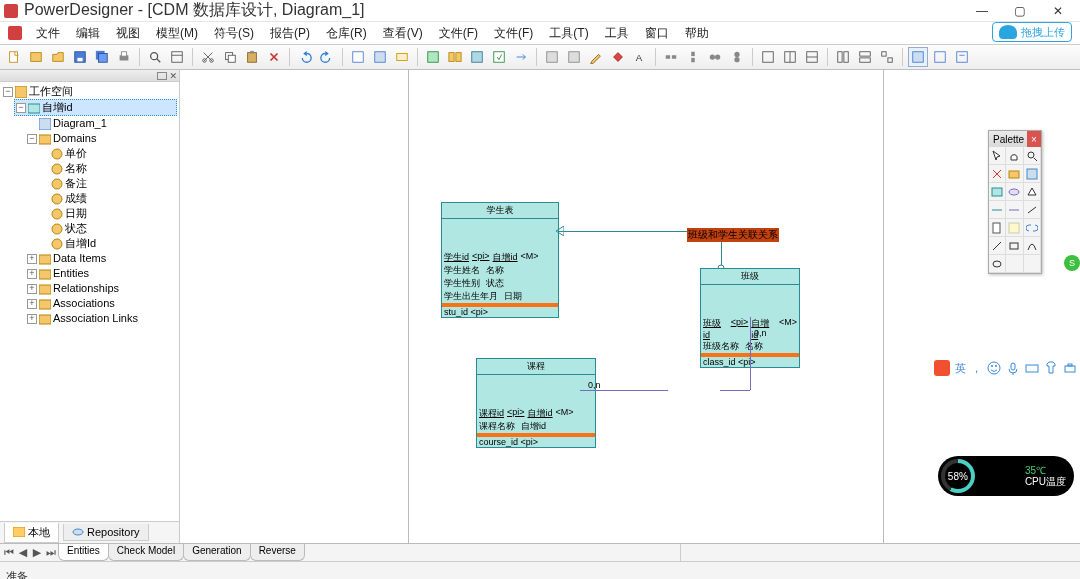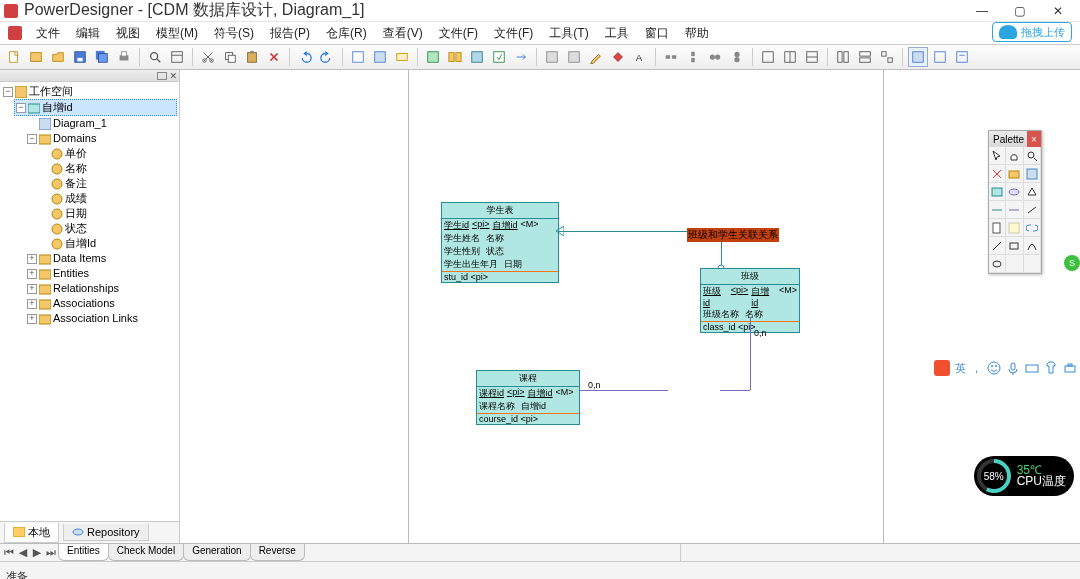--- a/index.html
+++ b/index.html
@@ -39,21 +39,21 @@
   .left-tab.inactive{ background:#eee;}
   
   .canvas-wrap { flex:1; position:relative; overflow:hidden; background:#fff;}
   .canvas-scroll { position:absolute; inset:0; overflow:auto; }
   .canvas { position:relative; width:1100px; height:520px; background:#fff;}
   .vline{ position:absolute; top:0; bottom:0; width:1px; background:#bbb;}
   
   .entity { position:absolute; background:#b1e7e2; border:1px solid #2a8b92; font-size:9px; }
   .entity .e-title { text-align:center; border-bottom:1px solid #2a8b92; padding:1px 0; font-weight:normal; background:#b1e7e2;}
   .entity .e-row { display:flex; padding:0 2px; gap:3px;}
-  .entity .e-section { border-bottom:1px solid #f97316;}
+  .entity .e-section { border-bottom:4px solid #f97316;margin-top:32px;}
   .entity .e-id { padding:0 2px;}
   .entity .underline { text-decoration:underline;}
   
   .assoc { position:absolute; background:#e2ddf5; border:1px solid #7a6bc0; border-radius:24px; font-size:9px; text-align:center; padding:3px 8px;}
   .rel-label{ position:absolute; font-size:10px; color:#000; background:#c2410c; padding:0 1px;}
   .card-label{ position:absolute; font-size:9px; color:#000;}
   
   .line-h{ position:absolute; height:1px; background:#2a8b92;}
   .line-v{ position:absolute; width:1px; background:#2a8b92;}
   .line-h.purple, .line-v.purple{ background:#7a6bc0;}
@@ -67,21 +67,21 @@
   .side-bubble{ position:absolute; right:0; top:185px; width:16px; height:16px; background:#3fbf3f; border-radius:50%; color:#fff; font-size:9px; display:flex; align-items:center; justify-content:center;}
   
   .imebar{ position:absolute; right:0; top:288px; height:20px; display:flex; align-items:center; gap:5px; padding:0 3px; background:rgba(255,255,255,0.9);}
   .imebar .ime-logo{ width:16px; height:16px; background:#f05030; border-radius:3px;}
   .imebar .ime-txt{ color:#3a88d8; font-size:11px;}
   .ime-ico{ width:14px;height:14px; color:#3a88d8;}
   
   .cpu-widget{ position:absolute; right:6px; top:386px; display:flex; align-items:center; gap:6px; background:#000; color:#fff; border-radius:20px; padding:3px 8px 3px 3px;}
   .cpu-ring{ width:34px; height:34px; border-radius:50%; background:conic-gradient(#4ad1c4 0 58%, #333 58% 100%); display:flex; align-items:center; justify-content:center;}
   .cpu-ring .inner{ width:26px; height:26px; border-radius:50%; background:#000; display:flex; align-items:center; justify-content:center; font-size:10px;}
-  .cpu-side{ display:flex; flex-direction:column; font-size:12px; line-height:11px;}
+  .cpu-side{ display:flex; flex-direction:column; font-size:10px; line-height:11px;margin-left:44px;}
   .cpu-side .temp{ color:#49d074;}
   
   .bottom-tabs { height:18px; border-top:1px solid #bbb; background:#f4f4f4; display:flex; align-items:stretch; }
   .bt-nav{ display:flex; align-items:center; gap:0; padding-left:2px;}
   .bt-nav .arrow{ width:14px; height:14px; display:flex; align-items:center; justify-content:center; color:#555;}
   .bt-tab{ padding:1px 8px; border:1px solid #bbb; border-top:none; border-radius:0 0 6px 6px; margin-right:-1px; background:#fff; font-size:10px;}
   .bt-tab.inactive{ background:#eee;}
   .bt-spacer{ flex:1;}
   .bt-scroll{ width:400px; border-left:1px solid #ccc;}
   .statusbar { height:18px; background:#f4f4f4; border-top:1px solid #ccc; display:flex; align-items:center; padding:14px 6px; font-size:11px; color:#333;}
@@ -558,21 +558,21 @@
                 <span>名称</span>
               </div>
           </div>
           <div class="e-id">class_id  &lt;pi&gt;</div>
         </div>
 
         <div class="line-v purple" style="left:570px; top:247px; height:73px"></div>
         <div class="line-h purple" style="left:540px; top:320px; width:30px"></div>
         <div class="card-label" style="left:574px; top:258px">0,n</div>
 
-        <div class="entity" style="left:296px; top:300px; width:104px">
+        <div class="entity" style="left:296px; top:288px; width:120px">
           <div class="e-title">课程</div>
           <div class="e-section">
             <div class="e-row">
                 <span class="underline">课程id</span>
                 <span class="underline">&lt;pi&gt;</span>
                 <span class="underline">自增id</span>
                 <span>&lt;M&gt;</span>
               </div>
             <div class="e-row">
                 <span>课程名称</span>

